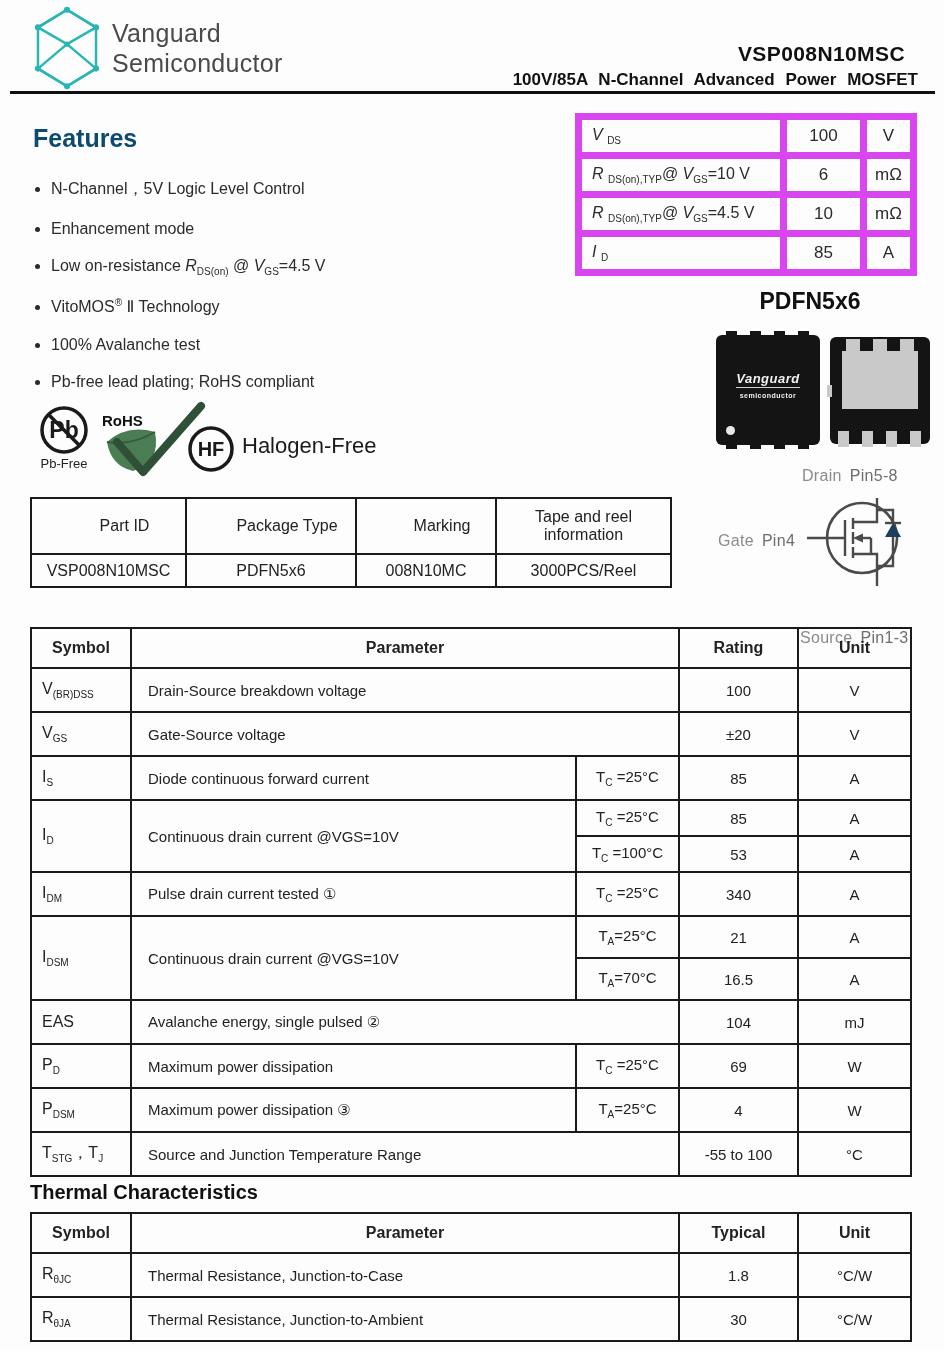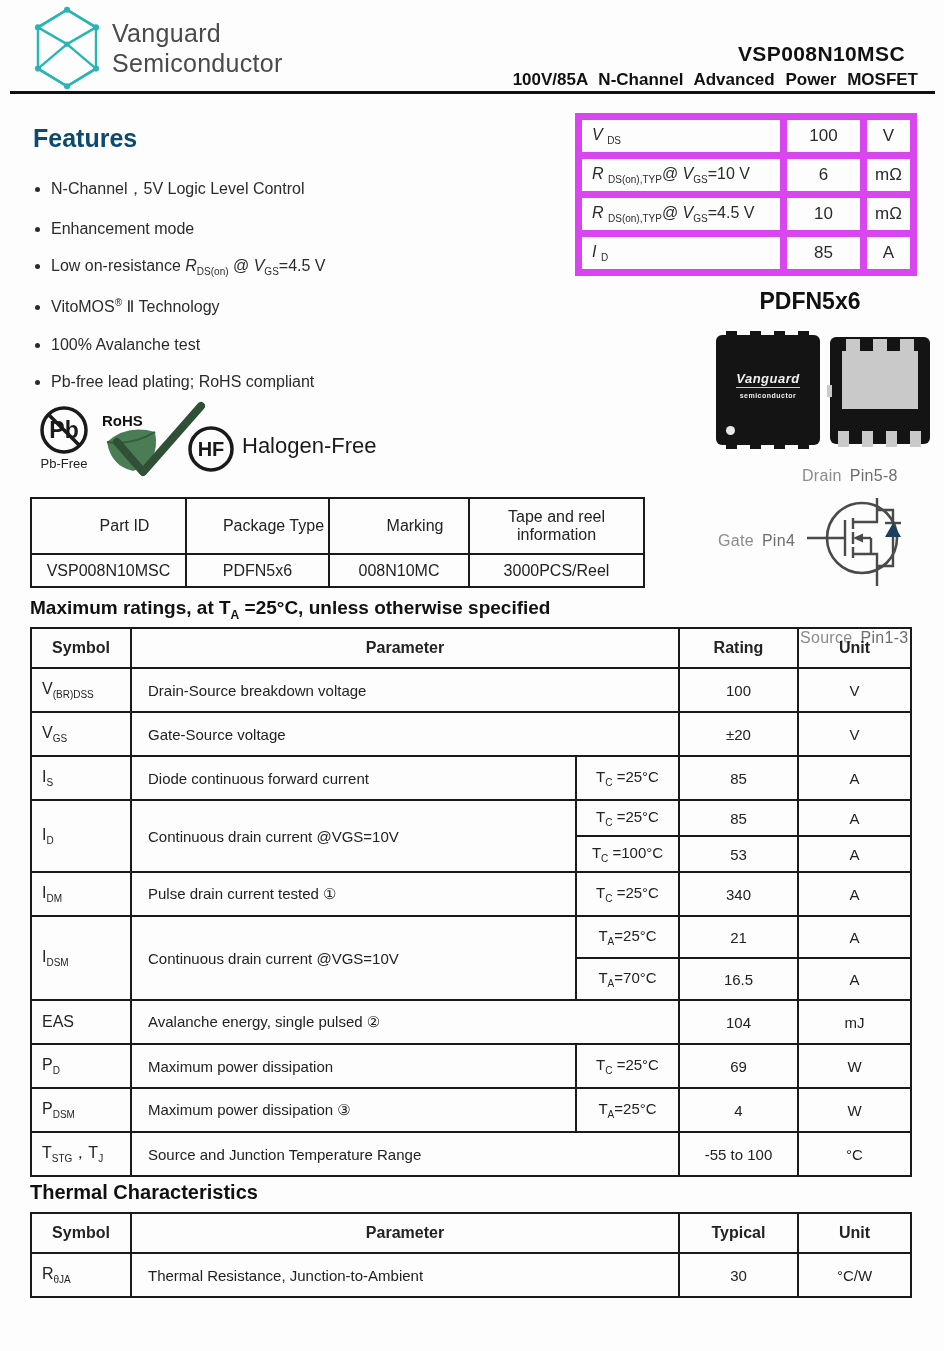--- a/index.html
+++ b/index.html
@@ -225,36 +225,33 @@
       <path d="M80,45 H96"></path>
     </g>
     <polygon points="48,60 58,55.5 58,64.5" fill="#4a4a4a"></polygon>
     <polygon points="80,59 96,59 88,45" fill="#1c3f5e"></polygon>
   </svg>
 
   <table class="part-table">
     <tbody>
         <tr>
       <th style="width:155px;">Part ID</th>
-      <th style="width:143px;">Package Type</th>
+      <th style="width:170px;">Package Type</th>
       <th style="width:140px;">Marking</th>
       <th style="width:175px; padding:0 22px;">Tape and reel information</th>
     </tr>
     <tr>
       <td>VSP008N10MSC</td>
       <td>PDFN5x6</td>
       <td>008N10MC</td>
       <td>3000PCS/Reel</td>
     </tr>
   </tbody>
     </table>
 
-  <div class="sec-head" style="top:597px;">
-    <span>Maximum ratings, at T</span><sub>A</sub><span> =25°C, unless otherwise specified</span>
-  </div>
   <table class="rt" style="top:627px; width:880px;">
     <colgroup>
         <col style="width:100px;">
         <col style="width:445px;">
         <col style="width:103px;">
         <col style="width:119px;">
         <col style="width:113px;">
       </colgroup>
     <tbody>
         <tr>
@@ -351,20 +348,26 @@
         <col style="width:113px;">
       </colgroup>
     <tbody>
         <tr>
       <th>Symbol</th>
       <th>Parameter</th>
       <th>Typical</th>
       <th>Unit</th>
     </tr>
     <tr>
+      <td class="sym" style="height:42px;"><span>R</span><sub>θJC</sub></td>
+      <td class="param">Thermal Resistance, Junction-to-Case</td>
+      <td class="c">1.8</td>
+      <td class="c">°C/W</td>
+    </tr>
+    <tr>
       <td class="sym" style="height:42px;"><span>R</span><sub>θJA</sub></td>
       <td class="param">Thermal Resistance, Junction-to-Ambient</td>
       <td class="c">30</td>
       <td class="c">°C/W</td>
     </tr>
   </tbody>
     </table>
 
 </div>
 

